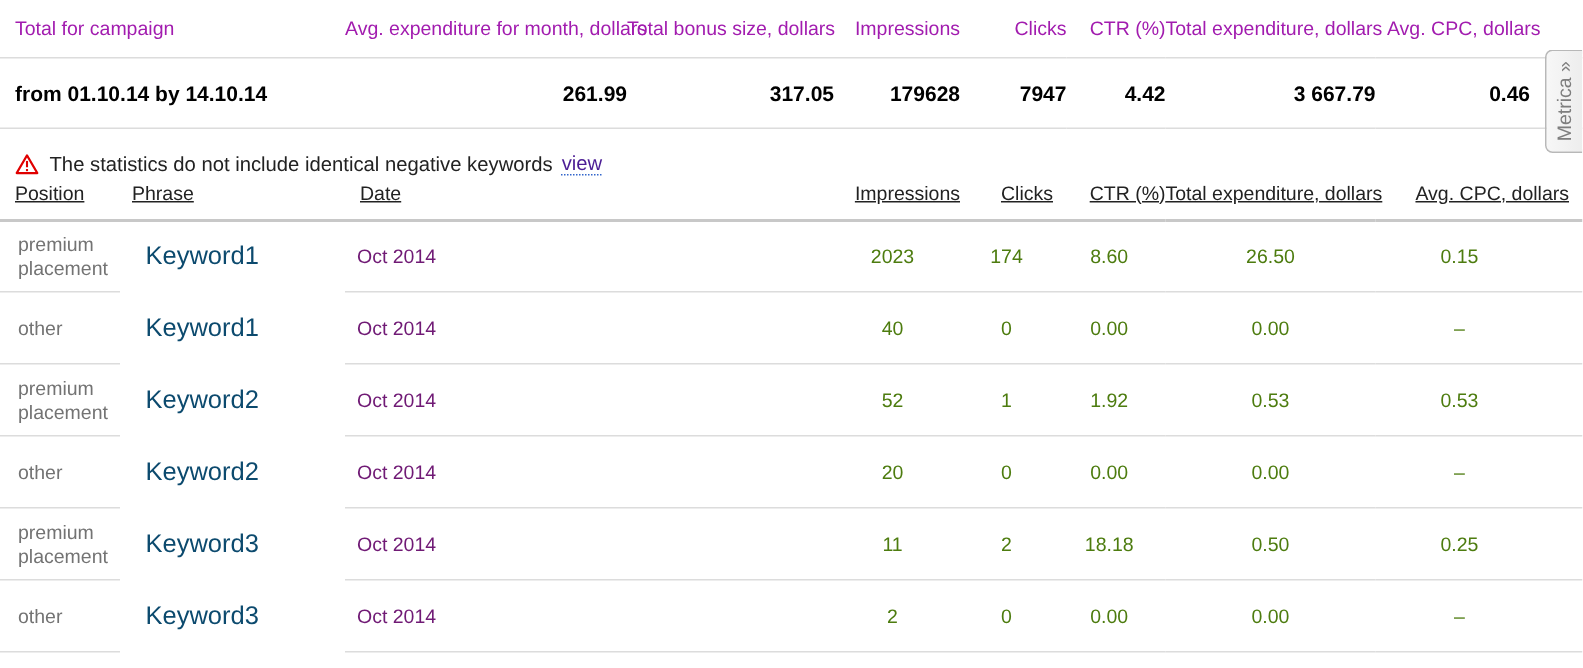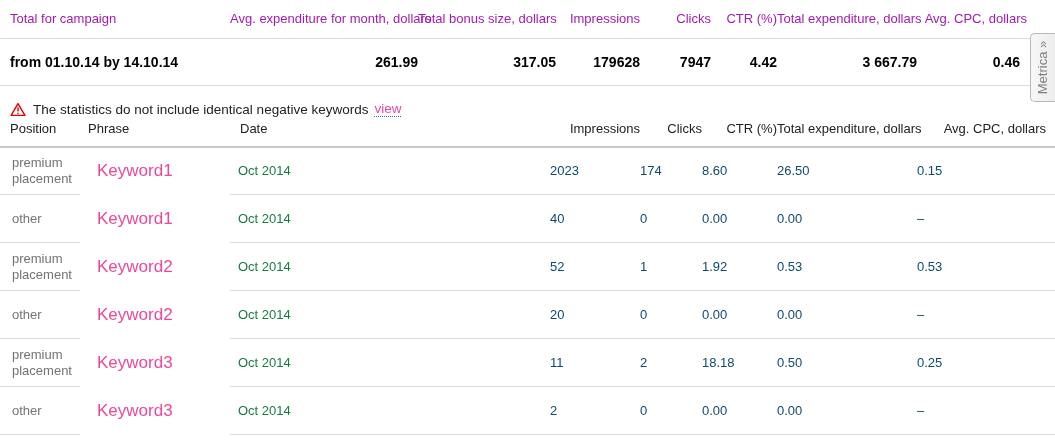--- a/index.html
+++ b/index.html
@@ -52,54 +52,54 @@
 
   
   .warning-row {
     height: 31px;
     display: flex; align-items: flex-end;
     padding-left: 10px;
     font-size: 13.5px; color: #222;
   }
   .warning-row .tri { margin-right: 7px; display: inline-flex; }
   .warning-link {
-    color: #ec4899; margin-left: 6px;
+    color: #4c1d95; margin-left: 6px;
     text-decoration: none;
     border-bottom: 1px dotted #36c;
     cursor: pointer;
   }
 
   
   .stats-table .hdr th {
     height: 30px;
     font-size: 13px; color: #222;
     text-align: right;
     border-bottom: 2px solid #c8c8c8;
     white-space: nowrap;
     padding-bottom: 6px;
   }
-  .stats-table .hdr th span { cursor: pointer; }
+  .stats-table .hdr th span { text-decoration: underline; cursor: pointer; }
   .stats-table .hdr .c-pos { text-align: left; padding-left: 10px; }
   .stats-table .hdr .c-phr { text-align: left; padding-left: 8px; }
   .stats-table .hdr .c-date { text-align: left; padding-left: 10px; }
   .stats-table .hdr .c-cpc { padding-right: 9px; }
 
   .stats-table td { height: 48px; font-size: 13px; }
   .stats-table .cell-pos {
     border-bottom: 1px solid #dcdcdc;
     padding-left: 12px; color: #737373; line-height: 16px;
   }
-  .stats-table .cell-phr { padding-left: 17px; font-size: 17px; color: #ec4899; }
+  .stats-table .cell-phr { padding-left: 17px; font-size: 17px; color: #0c4a6e; }
   .stats-table .cell-date {
     border-bottom: 1px solid #dcdcdc;
-    padding-left: 8px; color: #15803d;
+    padding-left: 8px; color: #701a75;
   }
   .stats-table .num {
     border-bottom: 1px solid #dcdcdc;
-    text-align: left; color: #0c4a6e;
+    text-align: center; color: #4d7c0f;
     white-space: nowrap;
   }
   .stats-table .num.cpc { padding-right: 26px; }
 </style>
 </head>
 <body>
 
 <table class="totals-table">
   <colgroup>
     <col style="width:230px">

